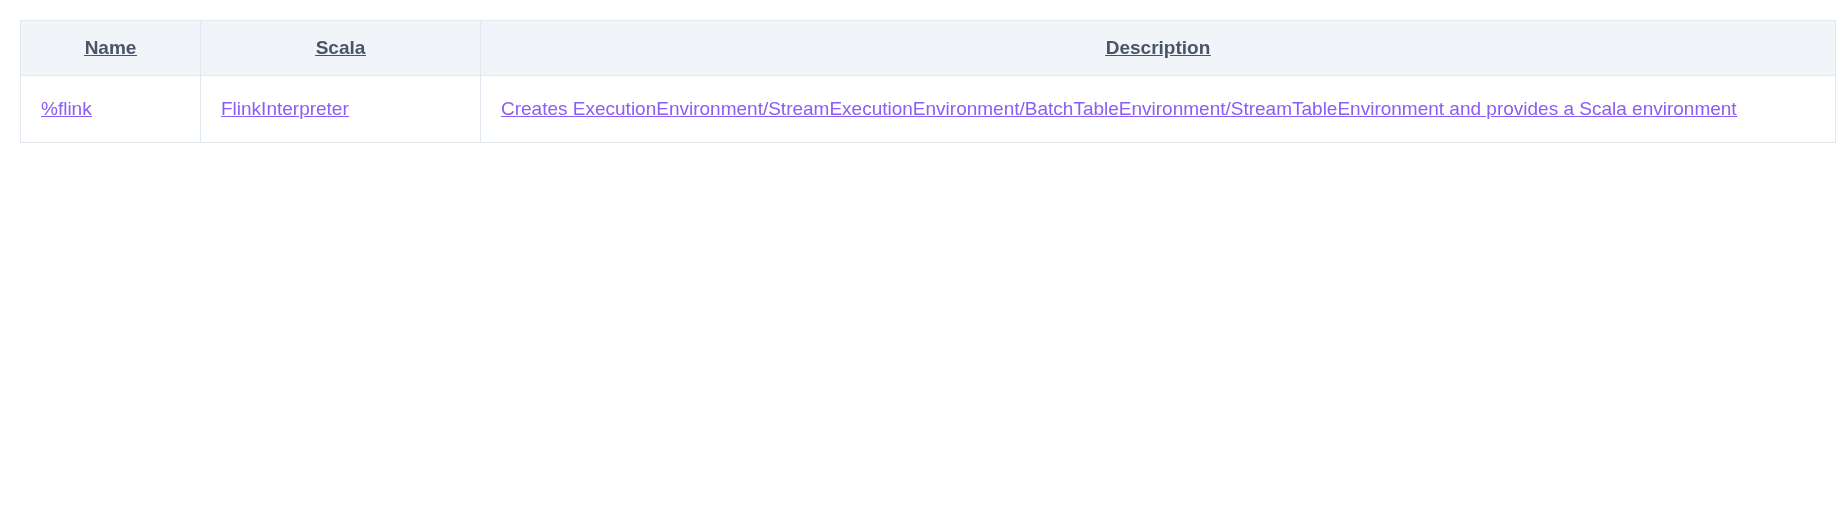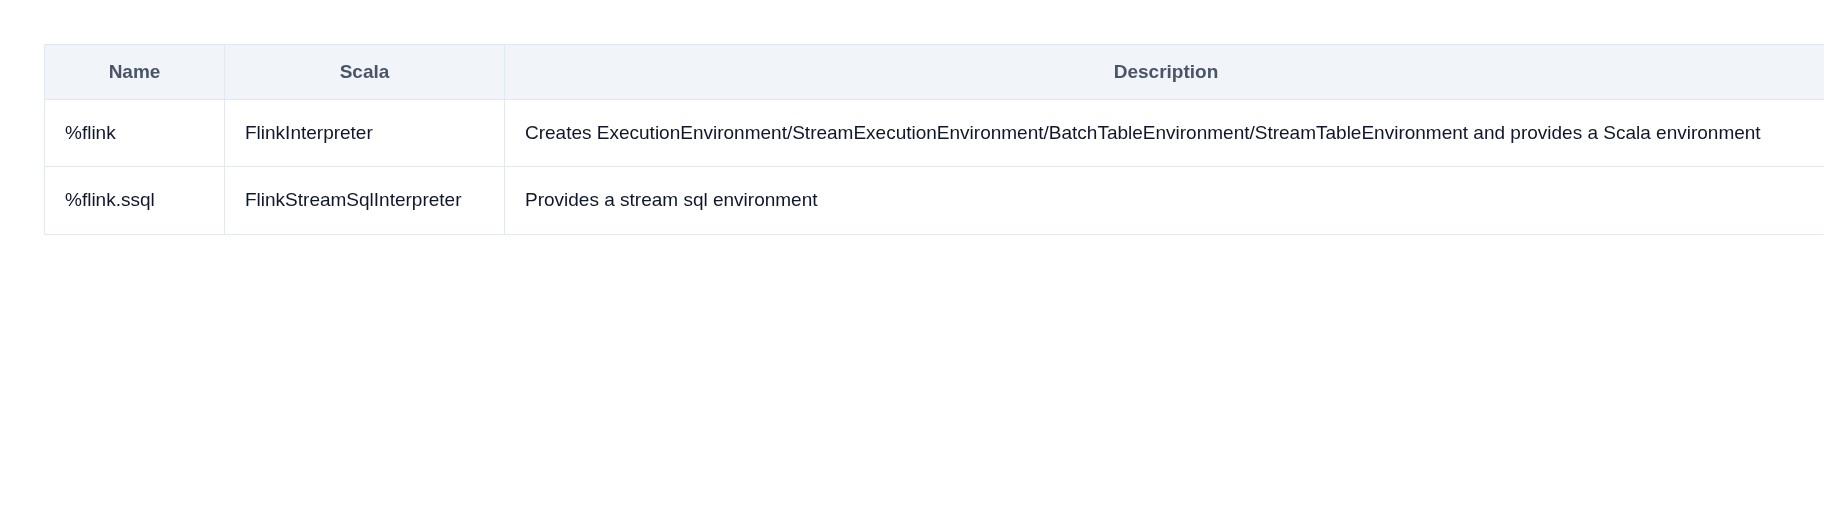--- a/index.html
+++ b/index.html
@@ -1,18 +1,19 @@
 <!DOCTYPE html>
 <html><head>
   <meta charset="utf-8">
   <style>
     * {
       box-sizing: border-box;
-      margin: 12px;
+      margin: 4px;
       padding: 0;
+      text-decoration: underline;
     }
     body {
       font-family: -apple-system, BlinkMacSystemFont, "Segoe UI", Helvetica, Arial, sans-serif;
       background: #ffffff;
       padding: 8px;
       color: #4a5568;
     }
     table {
       width: 100%;
       border-collapse: collapse;
@@ -22,21 +23,21 @@
       background-color: #f1f4f8;
       color: #4a5568;
       font-weight: 600;
       text-align: center;
       padding: 16px 20px;
       border: 1px solid #e2e8f0;
     }
     td {
       padding: 18px 20px;
       border: 1px solid #e2e8f0;
-      color: #0f172a;
+      color: #8b5cf6;
       vertical-align: middle;
       line-height: 1.6;
     }
     .col-name {
       width: 180px;
     }
     .col-class {
       width: 280px;
     }
     .col-desc {
@@ -53,19 +54,14 @@
       <th class="col-class">Scala</th>
       <th class="col-desc">Description</th>
     </tr>
   </thead>
   <tbody>
     <tr>
       <td>%flink</td>
       <td>FlinkInterpreter</td>
       <td>Creates ExecutionEnvironment/StreamExecutionEnvironment/BatchTableEnvironment/StreamTableEnvironment and provides a Scala environment</td>
     </tr>
-    <tr>
-      <td>%flink.ssql</td>
-      <td>FlinkStreamSqlInterpreter</td>
-      <td>Provides a stream sql environment</td>
-    </tr>
   </tbody>
 </table>
 
 </body></html>

